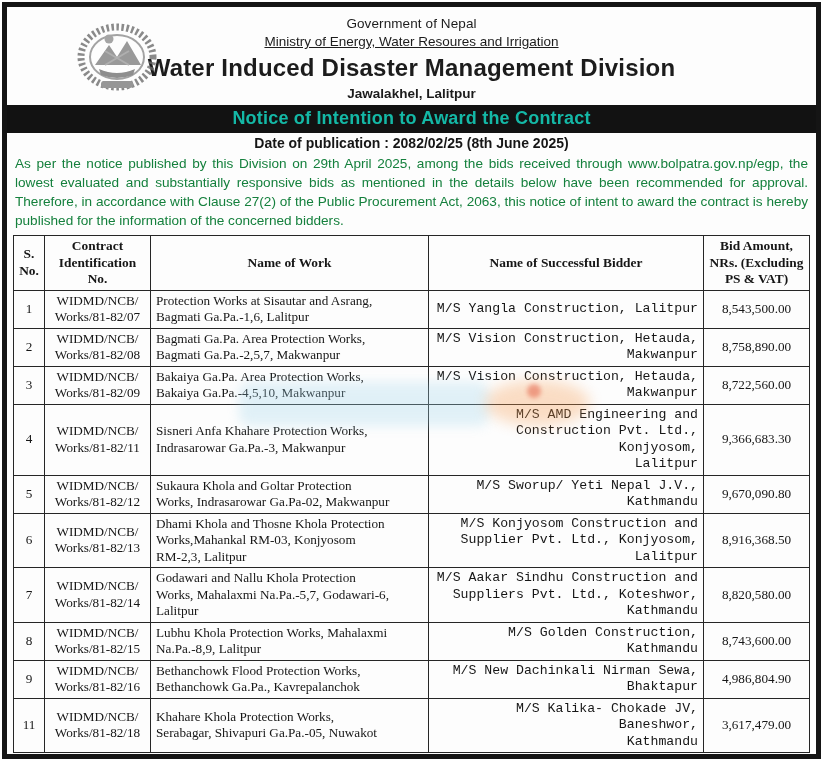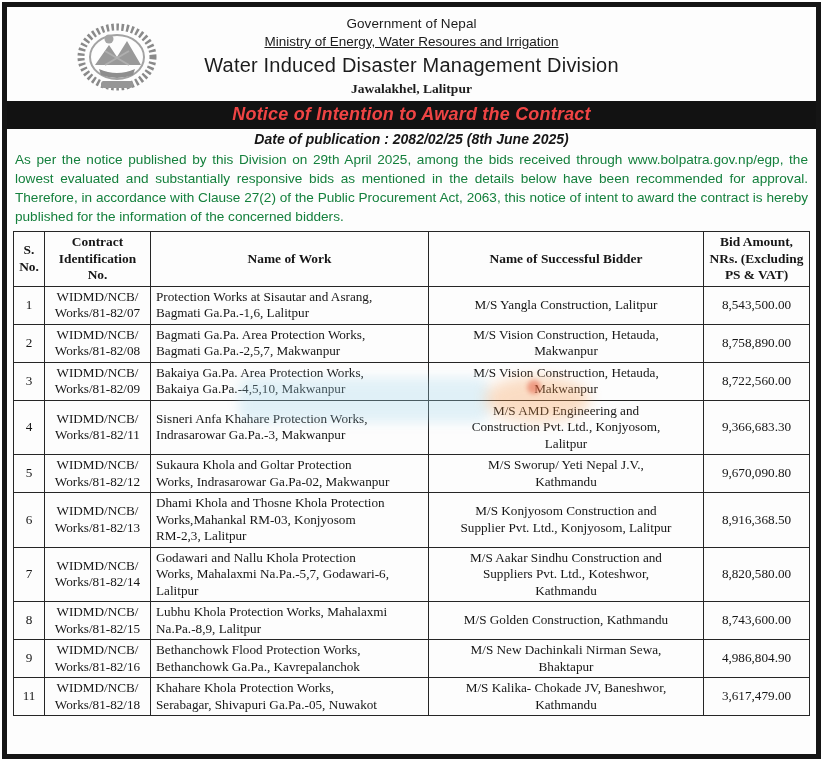--- a/index.html
+++ b/index.html
@@ -34,42 +34,40 @@
     position: absolute;
     left: 58px;
     top: 14px;
     width: 104px;
     height: 76px;
     opacity: 0.78;
     filter: blur(0.4px);
   }
   .gov-line   { font-size: 13.5px; font-weight: 500; letter-spacing: .1px; }
   .min-line   { font-size: 13.5px; font-weight: 500; margin-top: 3px; text-decoration: underline; }
-  .division   { font-size: 20px; font-weight: 400; margin-top: 5px; letter-spacing: .2px; }
-  .location   { font-size: 13.5px; font-weight: 700; margin-top: 4px; font-family: Liberation Serif, serif; }
+  .division   { font-size: 24px; font-weight: 700; margin-top: 5px; letter-spacing: .2px; }
+  .location   { font-size: 13.5px; font-weight: 700; margin-top: 4px; }
 
   
   .notice-bar {
     background: #121212;
-    color: #ef4444;
+    color: #14b8a6;
     text-align: center;
     font-size: 18px;
     font-weight: 700;
     letter-spacing: .2px;
     padding: 3px 0 4px;
     margin-top: 4px;
-    font-style: italic;
   }
   .date-line {
     text-align: center;
     font-size: 14px;
     font-weight: 700;
     color: #161616;
     padding: 2px 0 1px;
-    font-style: italic;
   }
 
   
   .body-paragraph {
     padding: 2px 8px 4px;
     font-size: 13.6px;
     line-height: 19px;
     color: #15803d;
     text-align: justify;
   }
@@ -98,21 +96,21 @@
     height: 54px;
   }
   table.contracts td {
     font-size: 13.2px;
     line-height: 16.5px;
     padding: 2px 5px;
   }
   td.col-sn     { text-align: center; }
   td.col-cid    { text-align: center; padding-left: 2px; padding-right: 2px; }
   td.col-work   { text-align: left; margin-left: 20px; }
-  td.col-bidder { text-align: center; }
+  td.col-bidder { text-align: right; font-family: Liberation Mono, monospace; }
   td.col-amount { text-align: center; }
 
   
   .watermark { position: absolute; pointer-events: none; z-index: 4; }
   .wm-blue {
     left: 232px; top: 148px; width: 250px; height: 44px;
     background: #9fd4ea;
     border-radius: 10px;
     opacity: 0.30;
     filter: blur(6px);

